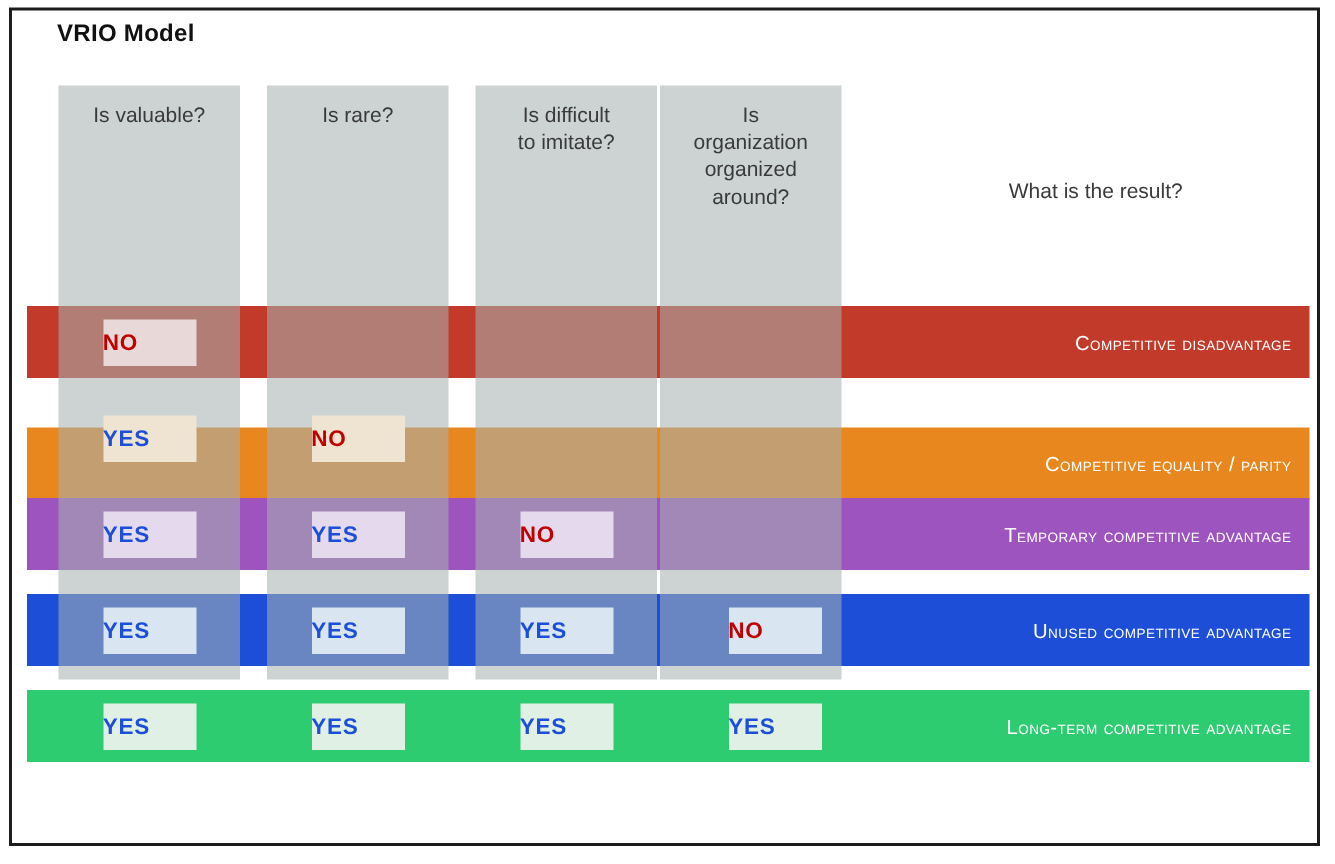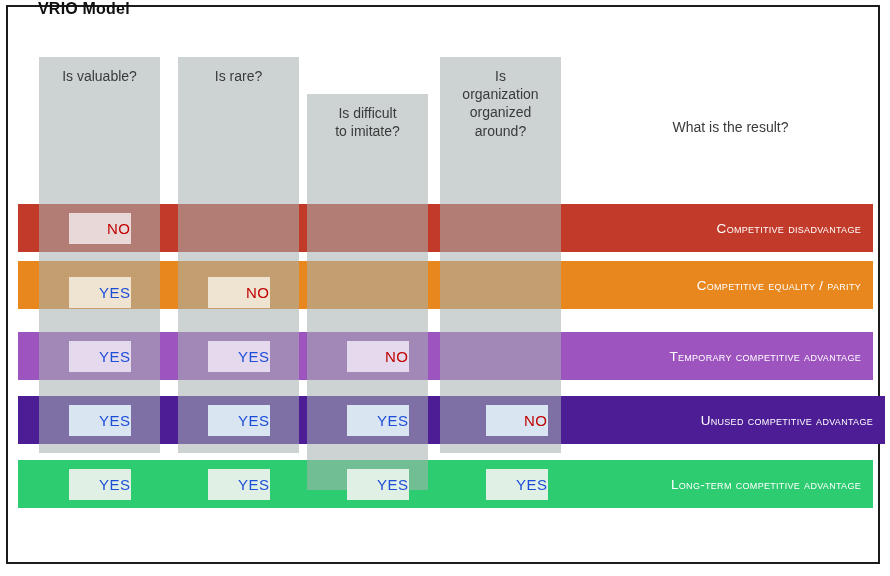--- a/index.html
+++ b/index.html
@@ -5,21 +5,21 @@
   html,body{margin:0;padding:0;background:#fff;}
   .canvas{
     position:relative;width:890px;height:576px;background:#ffffff;
     font-family:"Liberation Sans", sans-serif;overflow:hidden;
   }
   .frame{
     position:absolute;left:6px;top:5px;width:874px;height:559px;
     border:2px solid #1c1c1c;box-sizing:border-box;background:#ffffff;
   }
   .title{
-    position:absolute;left:38px;top:0;z-index:4;
+    position:absolute;left:38px;top:14px;z-index:4;
     font-size:16px;font-weight:bold;color:#111111;letter-spacing:.2px;
   }
   .qcol{
     position:absolute;top:57px;height:396px;width:121px;
     background:rgba(165,176,176,0.56);z-index:2;box-sizing:border-box;
   }
   .qcol .question{
     display:block;padding-top:10px;text-align:center;
     font-size:14px;line-height:1.3;color:#3a3a3a;white-space:pre-line;
   }
@@ -31,56 +31,56 @@
   .band{
     position:absolute;left:18px;width:855px;height:48px;z-index:1;
   }
   .band .result{
     position:absolute;right:12px;top:0;height:50px;line-height:50px;
     color:#ffffff;font-size:13.5px;font-variant:small-caps;
     letter-spacing:.3px;white-space:nowrap;
   }
   .badge{
     position:absolute;width:62px;height:31px;z-index:3;
-    line-height:31px;text-align:right;font-size:15px;font-weight:normal;
+    line-height:31px;text-align:left;font-size:15px;font-weight:bold;
     letter-spacing:.5px;
   }
   .badge.yes{color:#1d4ed8;}
   .badge.no{color:#c00000;}
 </style>
 </head>
 <body>
 
 <div class="canvas">
   <div class="frame"></div>
   <div class="title">VRIO Model</div>
   <div class="result-header">What is the result?</div>
   <div id="dynamic-root">
       <div class="band" style="top: 204px; background: rgb(194, 59, 42);">
         <span class="result">Competitive disadvantage</span>
       </div>
-      <div class="band" style="top: 261px; background: rgb(232, 135, 30);">
+      <div class="band" style="top: 285px; background: rgb(232, 135, 30);">
         <span class="result">Competitive equality / parity</span>
       </div>
       <div class="band" style="top: 332px; background: rgb(158, 84, 191);">
         <span class="result">Temporary competitive advantage</span>
       </div>
-      <div class="band" style="top: 396px; background: #4c1d95; padding-left: 12px;">
+      <div class="band" style="top: 396px; background: #1d4ed8;">
         <span class="result">Unused competitive advantage</span>
       </div>
       <div class="band" style="top: 460px; background: rgb(46, 204, 113);">
         <span class="result">Long-term competitive advantage</span>
       </div>
       <div class="qcol" style="left: 39px;">
         <span class="question">Is valuable?</span>
       </div>
       <div class="qcol" style="left: 178px;">
         <span class="question">Is rare?</span>
       </div>
-      <div class="qcol" style="left: 307px; margin-top: 37px;">
+      <div class="qcol" style="left: 317px;">
         <span class="question">Is difficult
 to imitate?</span>
       </div>
       <div class="qcol" style="left: 440px;">
         <span class="question">Is
 organization
 organized
 around?</span>
       </div>
       <div class="badge no" style="left: 68.5px; top: 213px; background: rgb(232, 216, 216);">NO</div>

